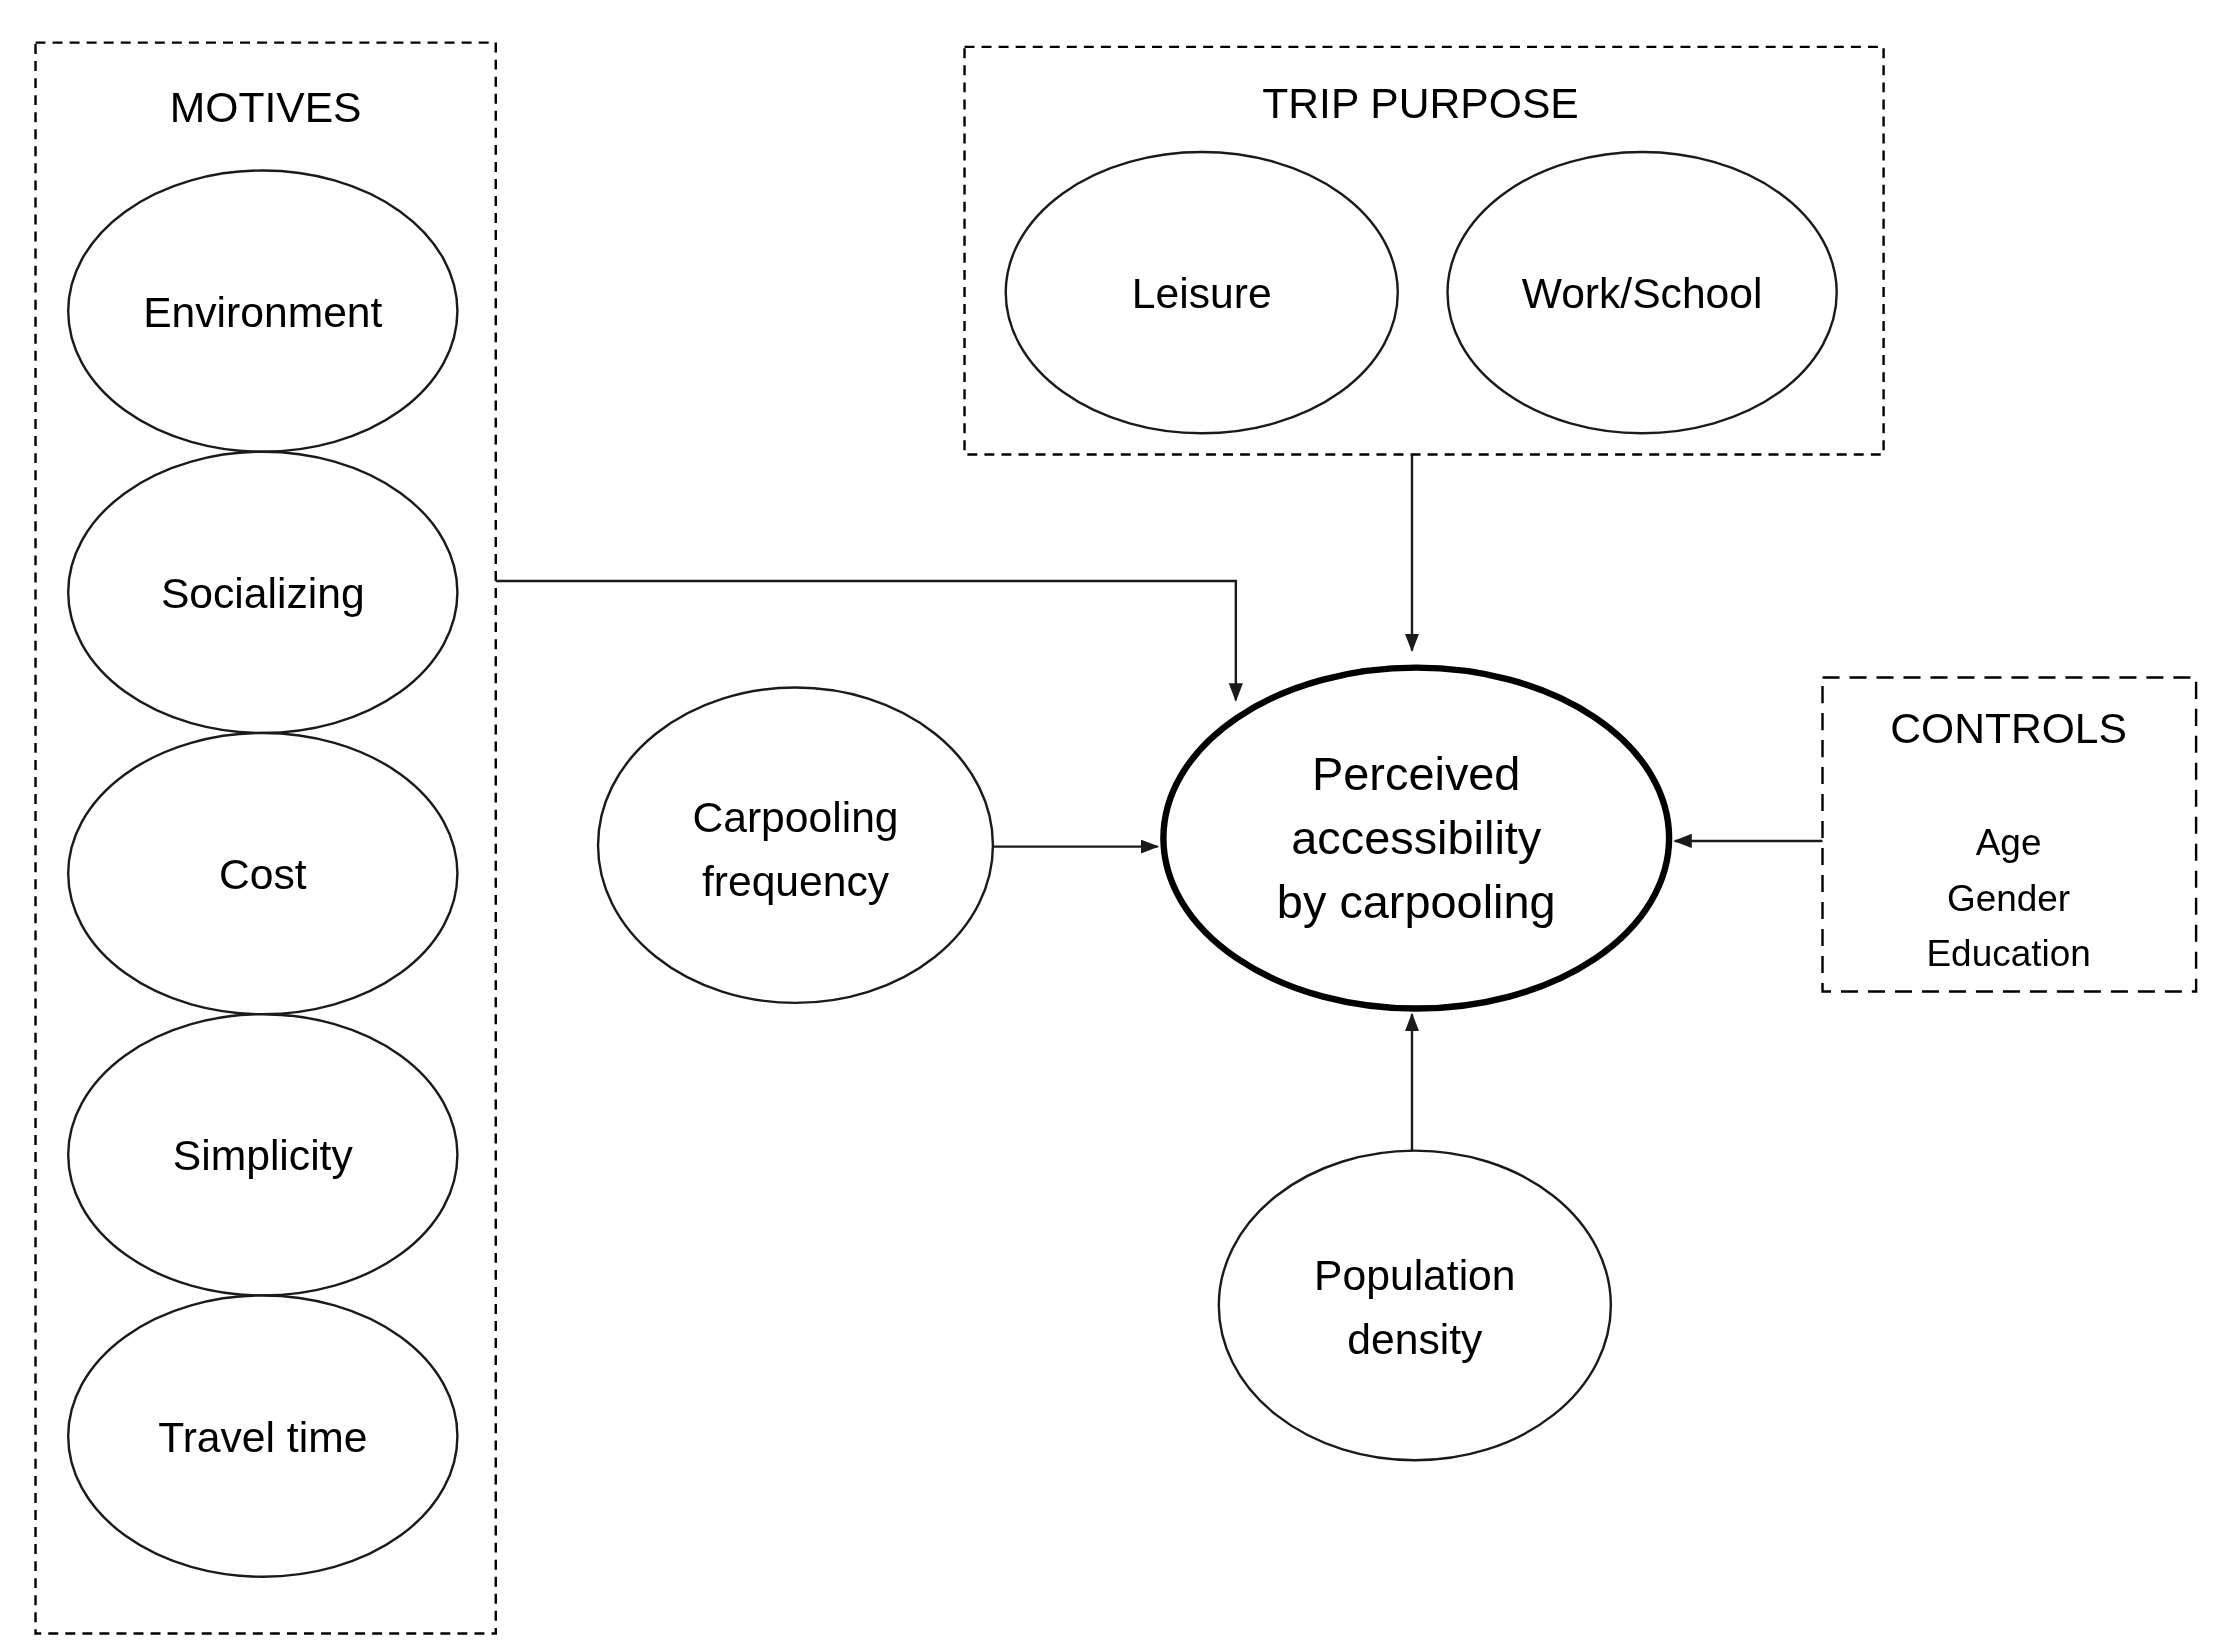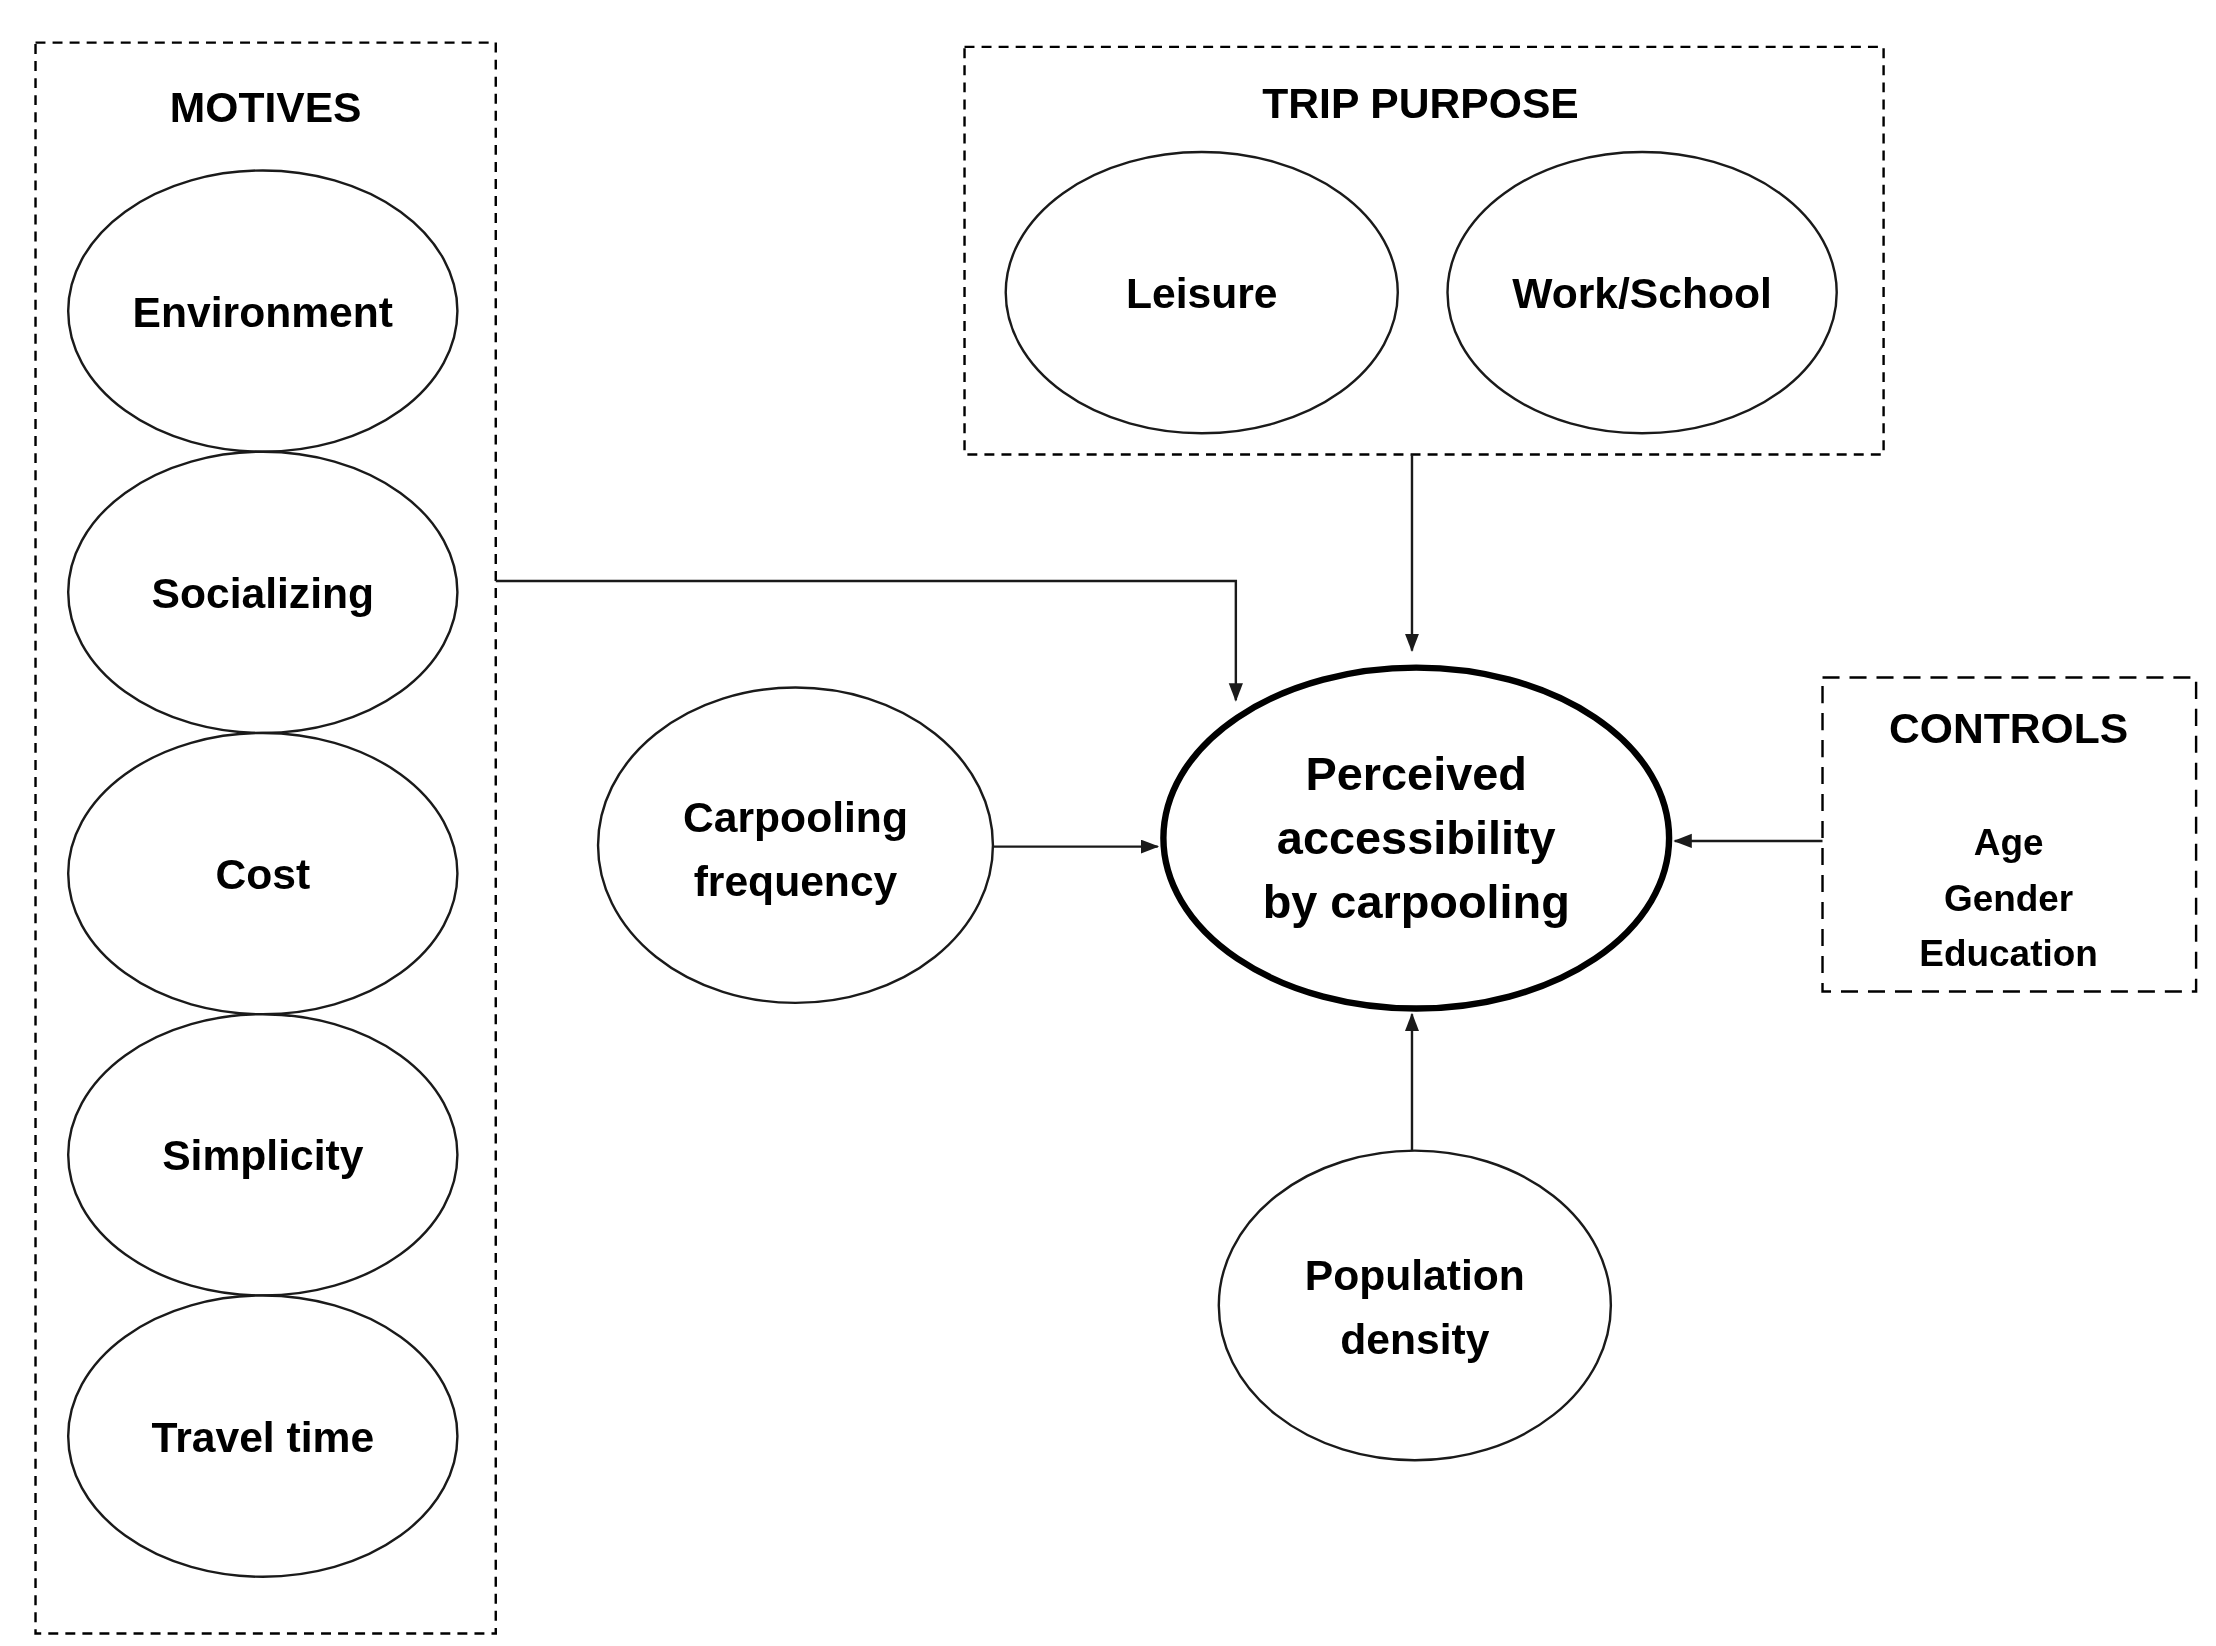--- a/index.html
+++ b/index.html
@@ -5,21 +5,20 @@
   html, body {
     margin: 0;
     padding: 0;
     background: #ffffff;
     width: 100%;
     height: 100%;
   }
   .diagram-wrap {
     width: 100%;
     background: #0f172a;
-    font-weight: bold;
   }
   svg {
     display: block;
     width: 100%;
     height: auto;
     background: #ffffff;
   }
   text {
     font-family: "Liberation Sans", "DejaVu Sans", sans-serif;
     fill: #000000;

